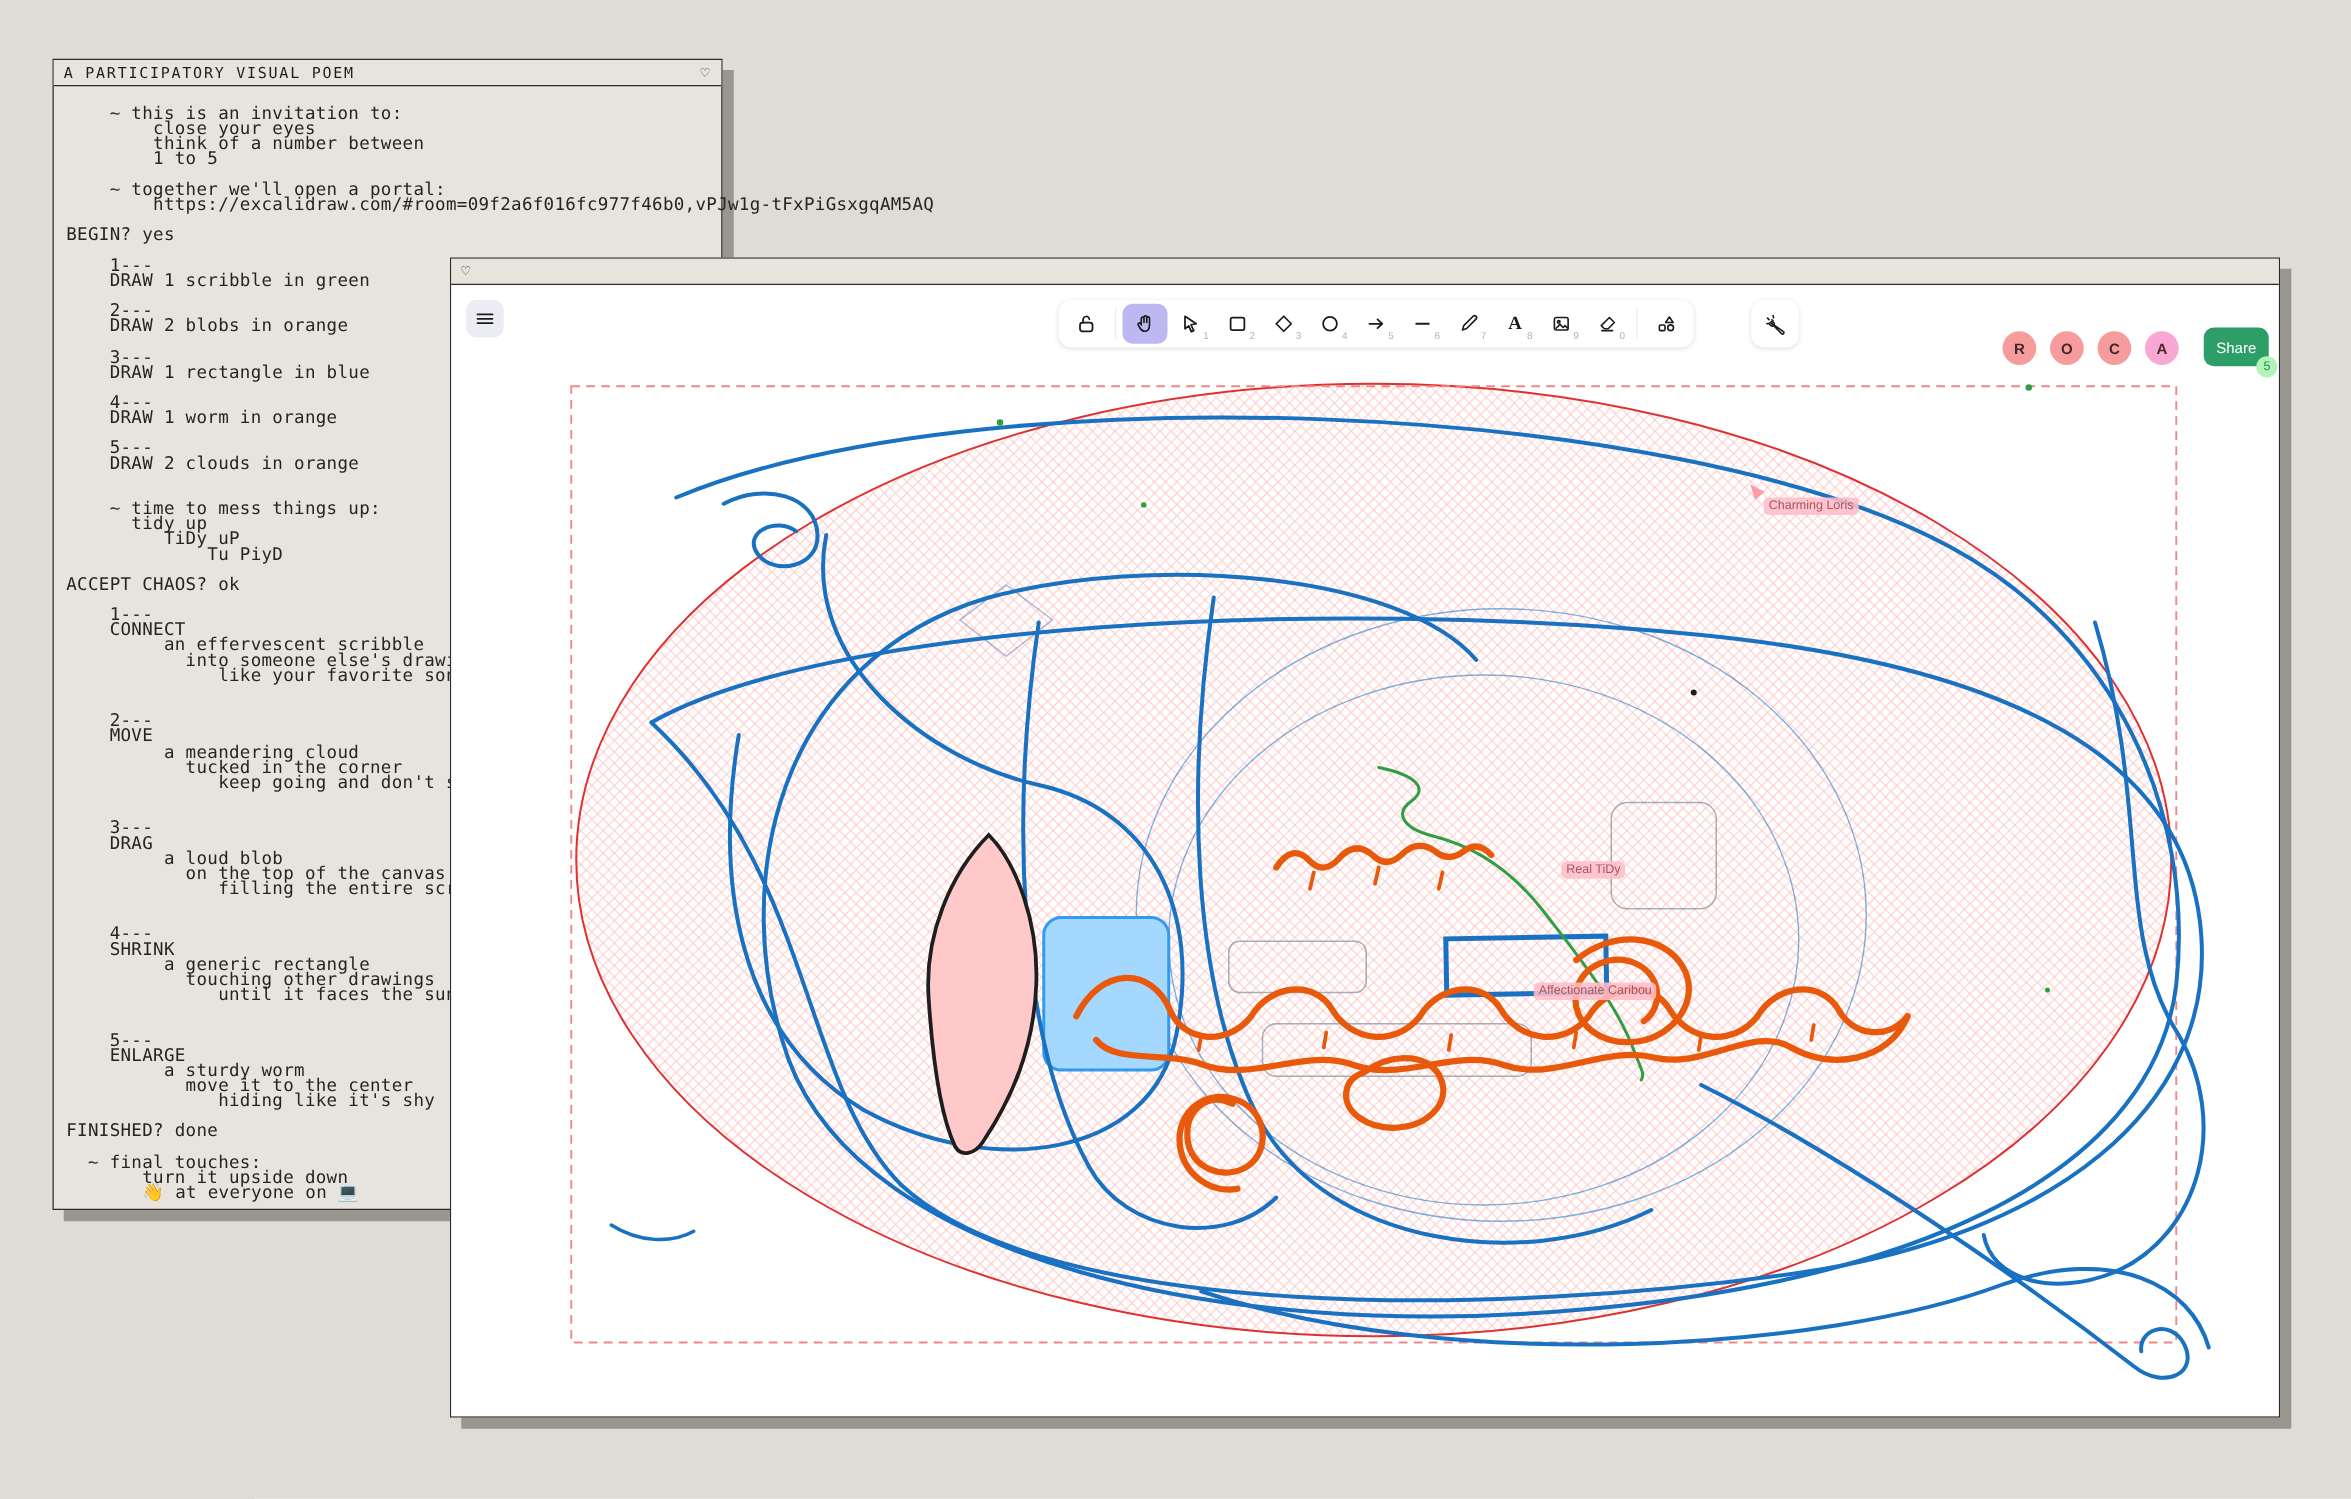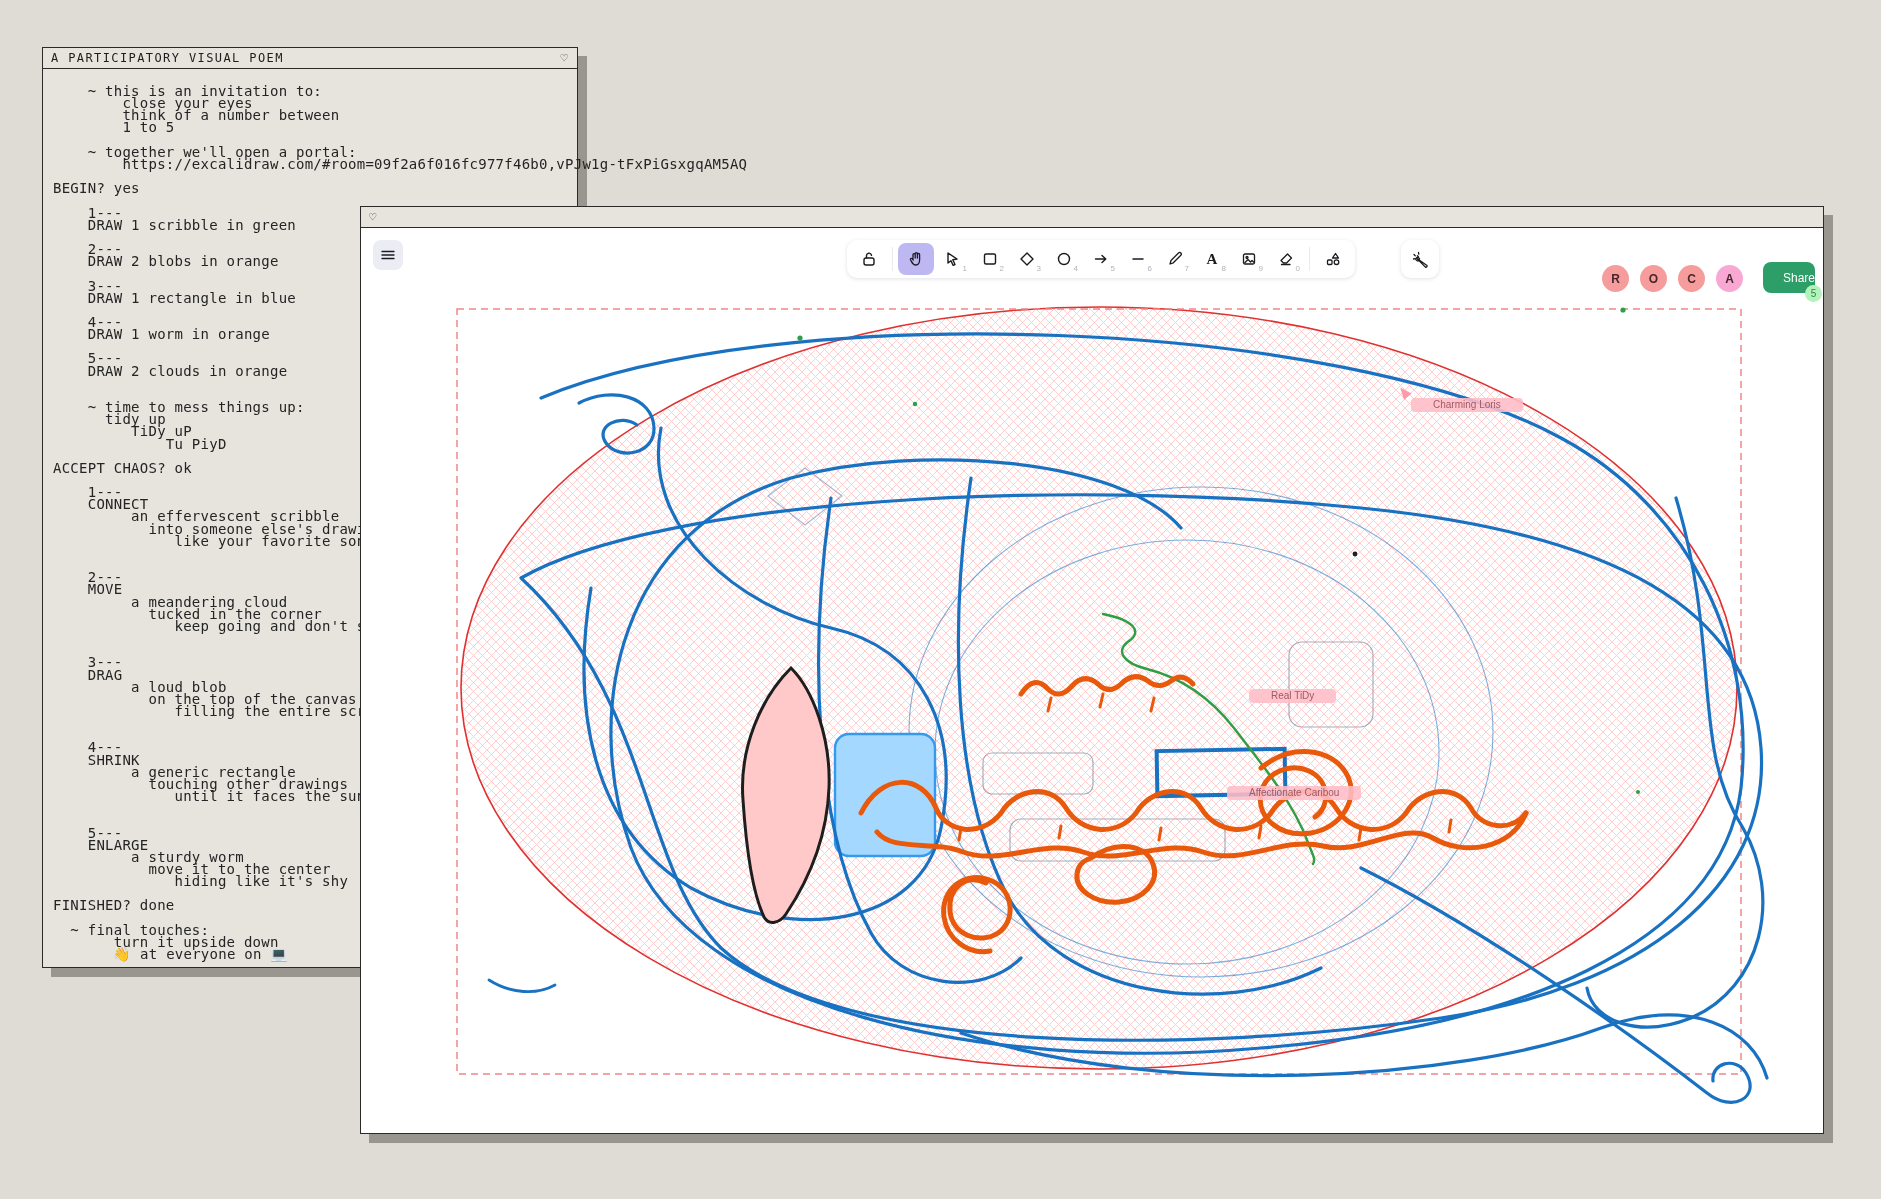--- a/index.html
+++ b/index.html
@@ -25,24 +25,24 @@
   .toolbar { position:absolute; left:486px; top:12px; height:38px; background:#fff; border-radius:10px; box-shadow:0 1px 4px rgba(0,0,0,.12); display:flex; align-items:center; padding:0 4px; gap:1px; }
   .toolbtn { position:relative; width:36px; height:32px; border-radius:8px; display:flex; align-items:center; justify-content:center; cursor:pointer; }
   .toolbtn.selected { background:#bdb8f2; }
   .toolbtn .shortcut { position:absolute; right:4px; bottom:2px; font-family:"Liberation Sans",sans-serif; font-size:8px; color:#b2b2bc; }
   .tooldivider { width:1px; height:24px; background:#e9ecef; margin:0 4px; }
   .laserisland { position:absolute; left:1040px; top:12px; width:38px; height:38px; background:#fff; border-radius:10px; box-shadow:0 1px 4px rgba(0,0,0,.12); display:flex; align-items:center; justify-content:center; cursor:pointer; }
   .toolbtn svg, .hamburger svg, .laserisland svg { display:block; }
 
   .collab { position:absolute; top:37px; display:flex; gap:11px; left:1241px; }
   .avatar { width:27px; height:27px; border-radius:50%; display:flex; align-items:center; justify-content:center; font-family:"Liberation Sans",sans-serif; font-weight:bold; font-size:12px; color:#46262a; cursor:pointer; }
-  .sharebtn { position:absolute; left:1402px; top:34px; width:52px; height:31px; background:#2e9e69; color:#fff; border:none; border-radius:8px; font-family:"Liberation Sans",sans-serif; font-size:12px; cursor:pointer;text-align:right; }
+  .sharebtn { position:absolute; left:1402px; top:34px; width:52px; height:31px; background:#2e9e69; color:#fff; border:none; border-radius:8px; font-family:"Liberation Sans",sans-serif; font-size:12px; cursor:pointer; }
   .sharebadge { position:absolute; left:1444px; top:57px; width:17px; height:17px; border-radius:50%; background:#b2f2bb; color:#2b8a3e; font-family:"Liberation Sans",sans-serif; font-size:10px; display:flex; align-items:center; justify-content:center; }
 
-  .ptrlabel { position:absolute; background:rgba(255,189,199,.88); color:#a05a64; font-family:"Liberation Sans",sans-serif; font-size:10px; padding:1px 22px 2px; border-radius:4px; white-space:nowrap; }
+  .ptrlabel { position:absolute; background:rgba(255,189,199,.88); color:#a05a64; font-family:"Liberation Sans",sans-serif; font-size:10px; padding:1px 4px 2px; border-radius:4px; white-space:nowrap; }
   .ptrcursor { position:absolute; width:0; height:0; border-left:5px solid transparent; border-right:5px solid transparent; border-bottom:12px solid #ff9aab; transform:rotate(-40deg); }
 </style>
 </head>
 <body>
 
 <div class="window" id="poemwin">
   <div class="titlebar">
     <span class="title">A PARTICIPATORY VISUAL POEM</span>
     <span class="heart">♡</span>
   </div>

